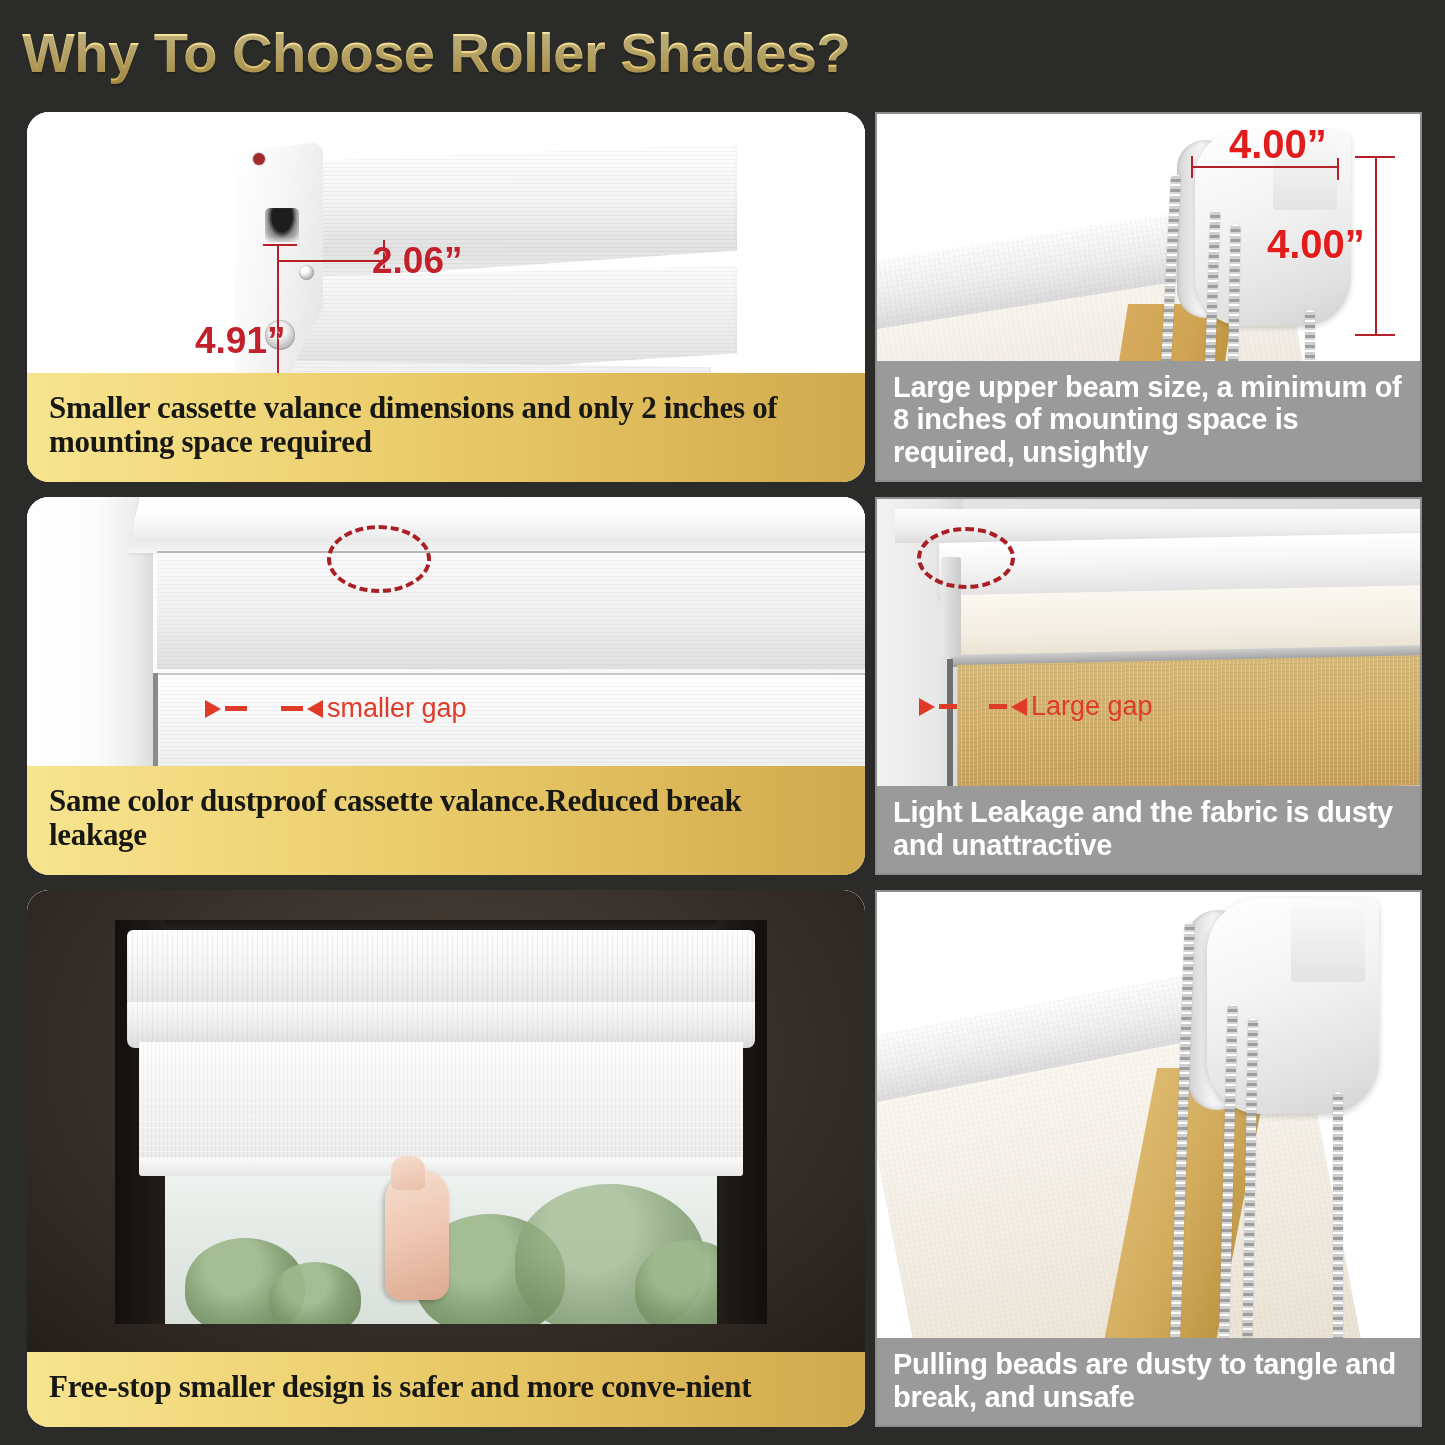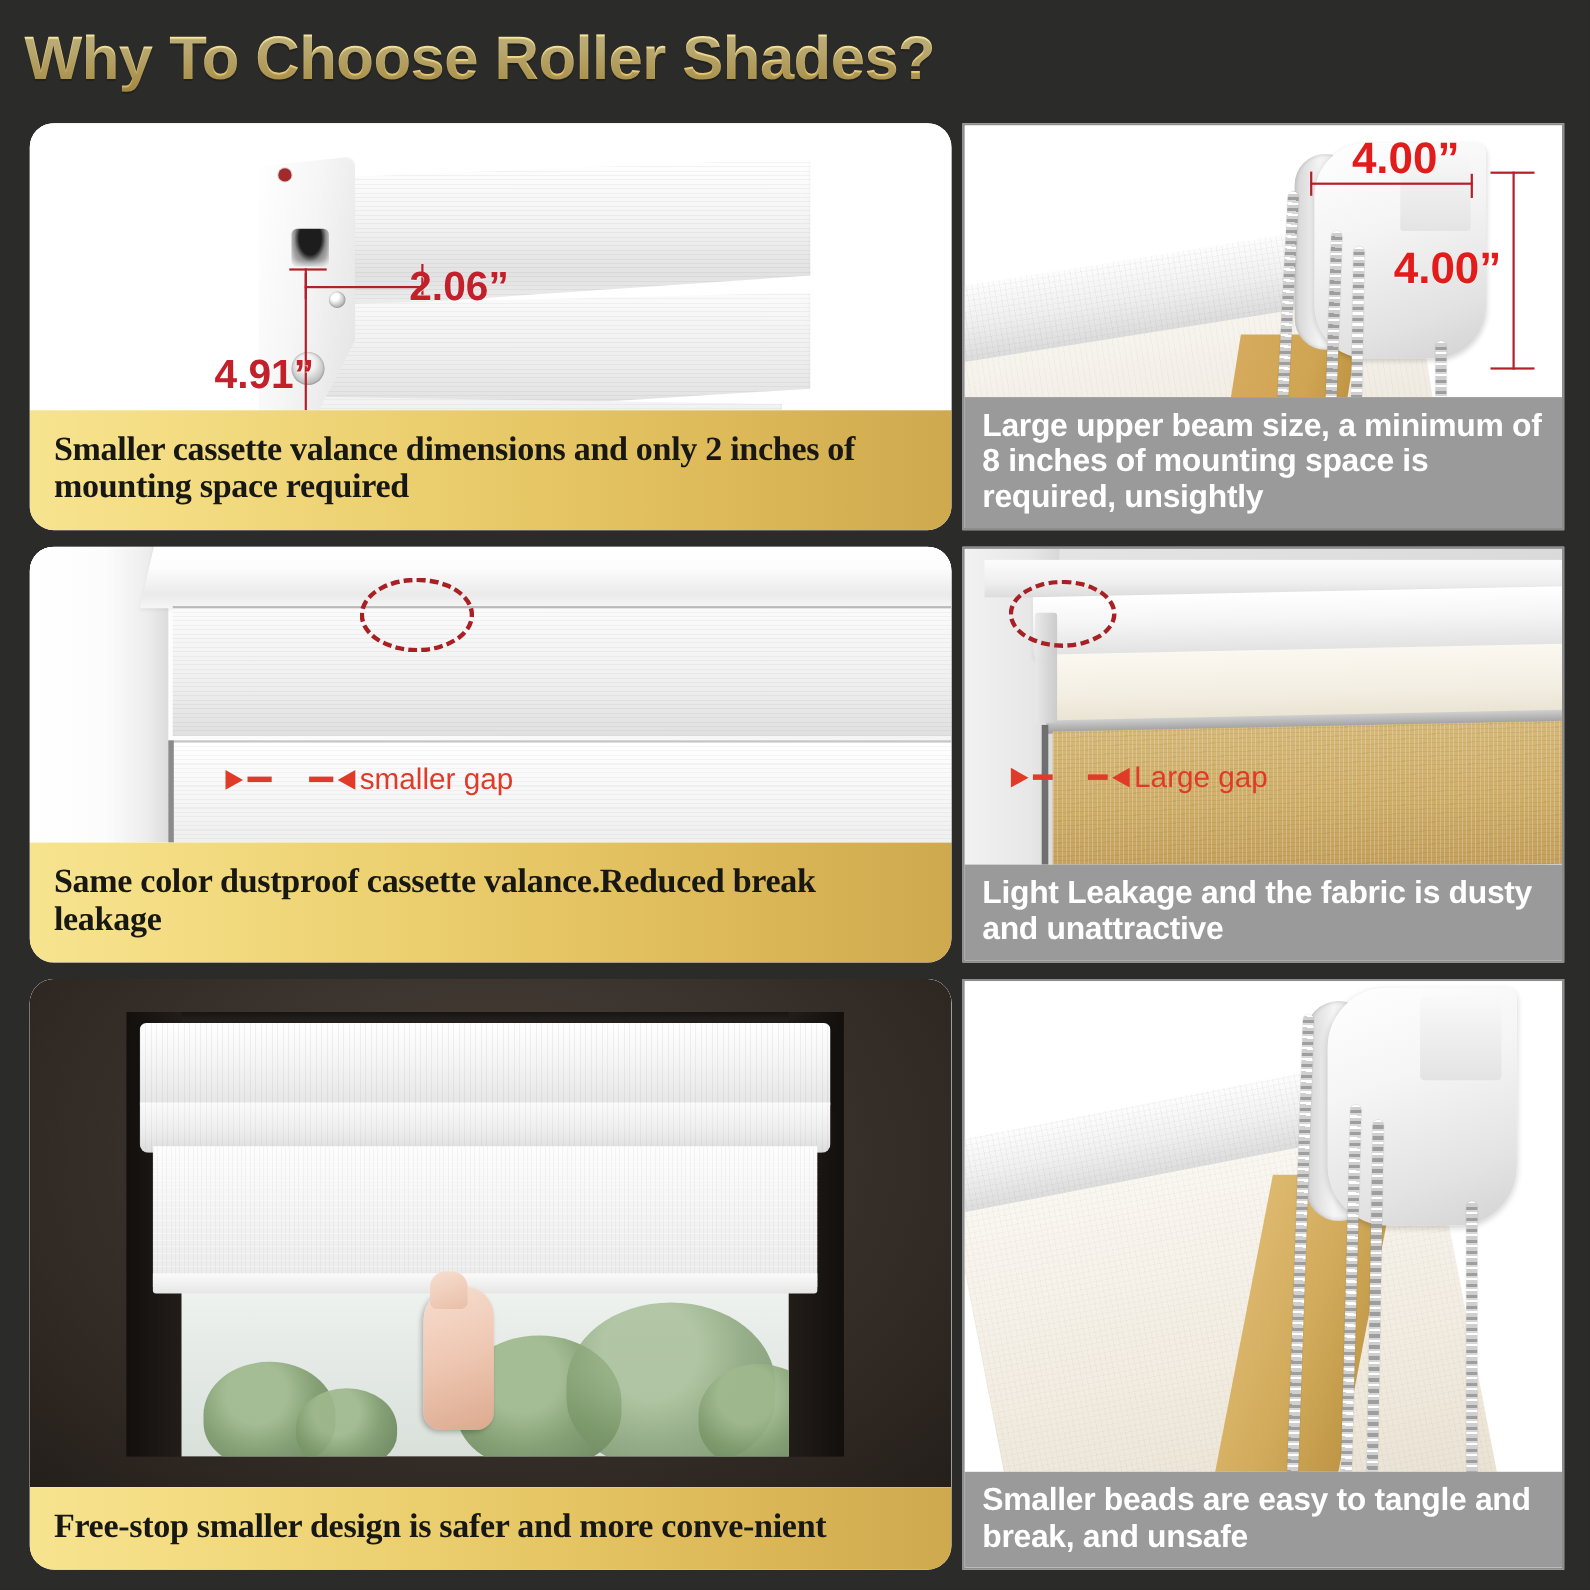--- a/index.html
+++ b/index.html
@@ -510,16 +510,16 @@
       <div class="p6-fabric"></div>
       <div class="p6-tan"></div>
       <div class="p6-drum"></div>
       <div class="p6-bracket"></div>
 
       <div class="chain" style="left:300px; top:30px; height:440px; transform:rotate(2deg);"></div>
       <div class="chain" style="left:346px; top:112px; height:360px; transform:rotate(1.5deg);"></div>
       <div class="chain" style="left:368px; top:126px; height:348px; transform:rotate(1deg);"></div>
       <div class="chain" style="left:456px; top:200px; height:272px;"></div>
     </div>
-    <div class="caption gray">Smaller beads are easy to tangle and break, and unsafe</div>
+    <div class="caption gray">Pulling beads are dusty to tangle and break, and unsafe</div>
   </div>
 
 </div>
 
 </body></html>

